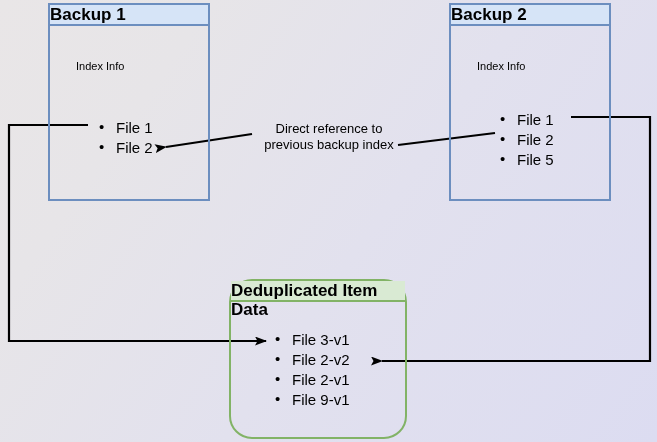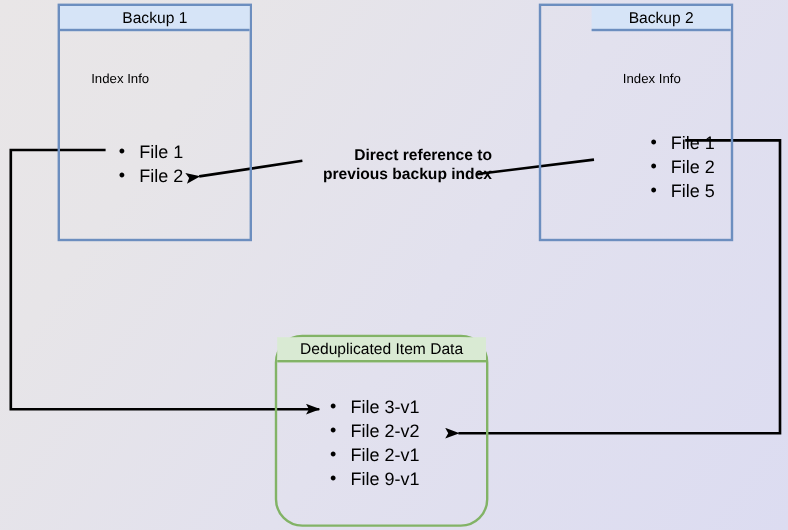--- a/index.html
+++ b/index.html
@@ -23,23 +23,22 @@
   .node {
     position: absolute;
     box-sizing: border-box;
     border: 2px solid #6c8ebf;
     background: transparent;
   }
   .node .hdr {
     box-sizing: border-box;
     height: 21px;
     line-height: 19px;
-    text-align: center;
-    font-size: 13px;
-    font-weight: normal;
+    font-size: 17px;
+    font-weight: bold;
     color: #000;
     background: #d6e4f7;
     border-bottom: 2px solid #6c8ebf;
   }
   .node .body {
     position: relative;
     height: calc(100% - 21px);
   }
   .node.green {
     border-color: #82b366;
@@ -74,23 +73,22 @@
     left: 0;
     top: -1px;
     font-size: 15px;
     line-height: 20px;
   }
   .caption {
     position: absolute;
     font-size: 13px;
     line-height: 16px;
     color: #000;
-    text-align: right;
+    text-align: center;
     white-space: pre-line;
-    font-weight: bold;
   }
   svg.edges {
     position: absolute;
     left: 0;
     top: 0;
     width: 657px;
     height: 442px;
     pointer-events: none;
   }
 </style>
@@ -127,21 +125,21 @@
     <div class="hdr">Backup 1</div>
     <div class="body">
       <div class="index-label" style="left:26px; top:34px;">Index Info</div>
       <ul class="bullets" style="left:49px; top:92px;">
         <li>File 1</li>
         <li>File 2</li>
       </ul>
     </div>
   </div>
 
-  <div class="node" style="left:449px; top:3px; width:162px; height:198px;padding-left:42px;">
+  <div class="node" style="left:449px; top:3px; width:162px; height:198px;">
     <div class="hdr">Backup 2</div>
     <div class="body">
       <div class="index-label" style="left:26px; top:34px;">Index Info</div>
       <ul class="bullets" style="left:49px; top:84px;">
         <li>File 1</li>
         <li>File 2</li>
         <li>File 5</li>
       </ul>
     </div>
   </div>

